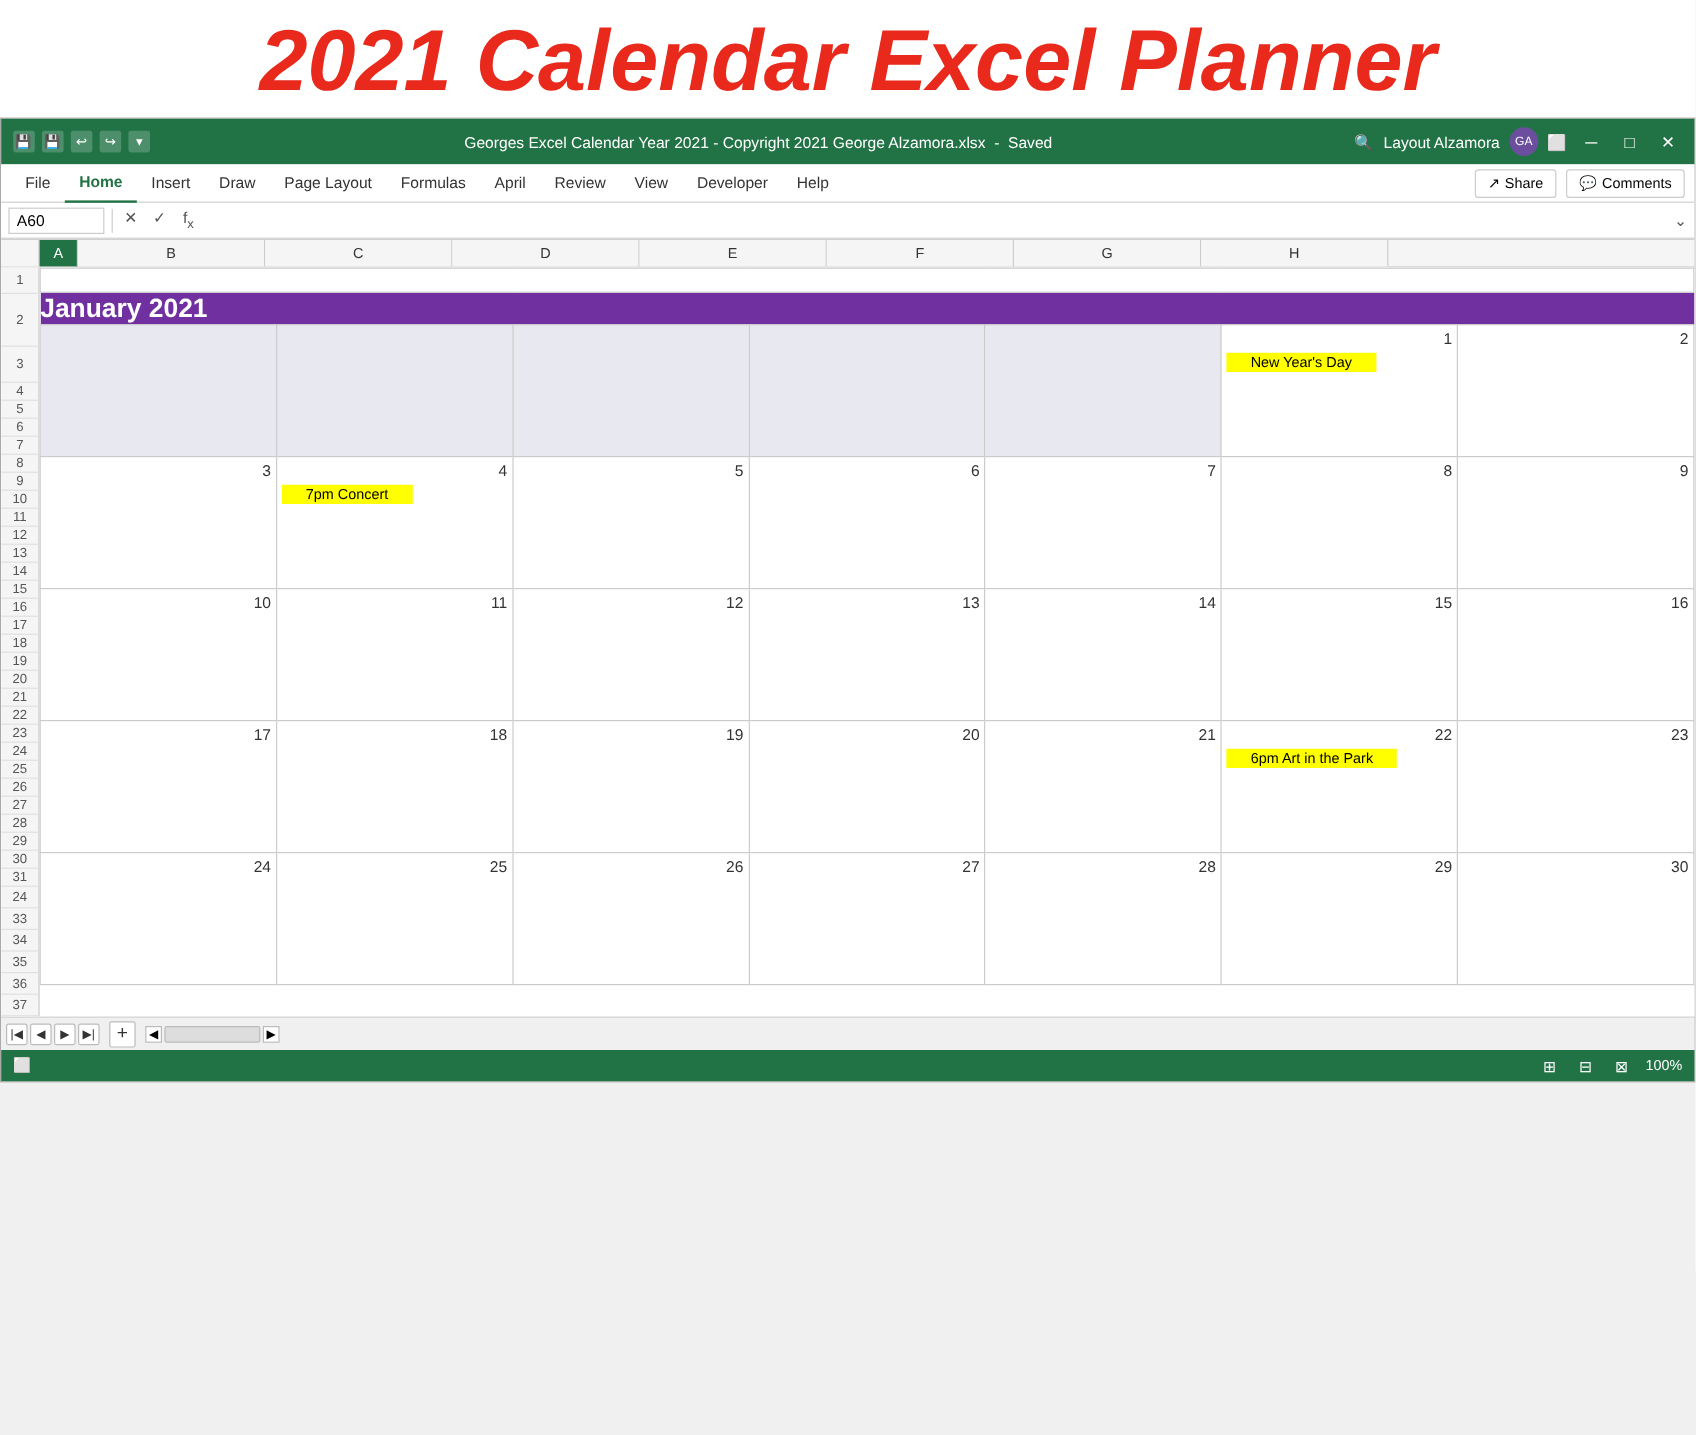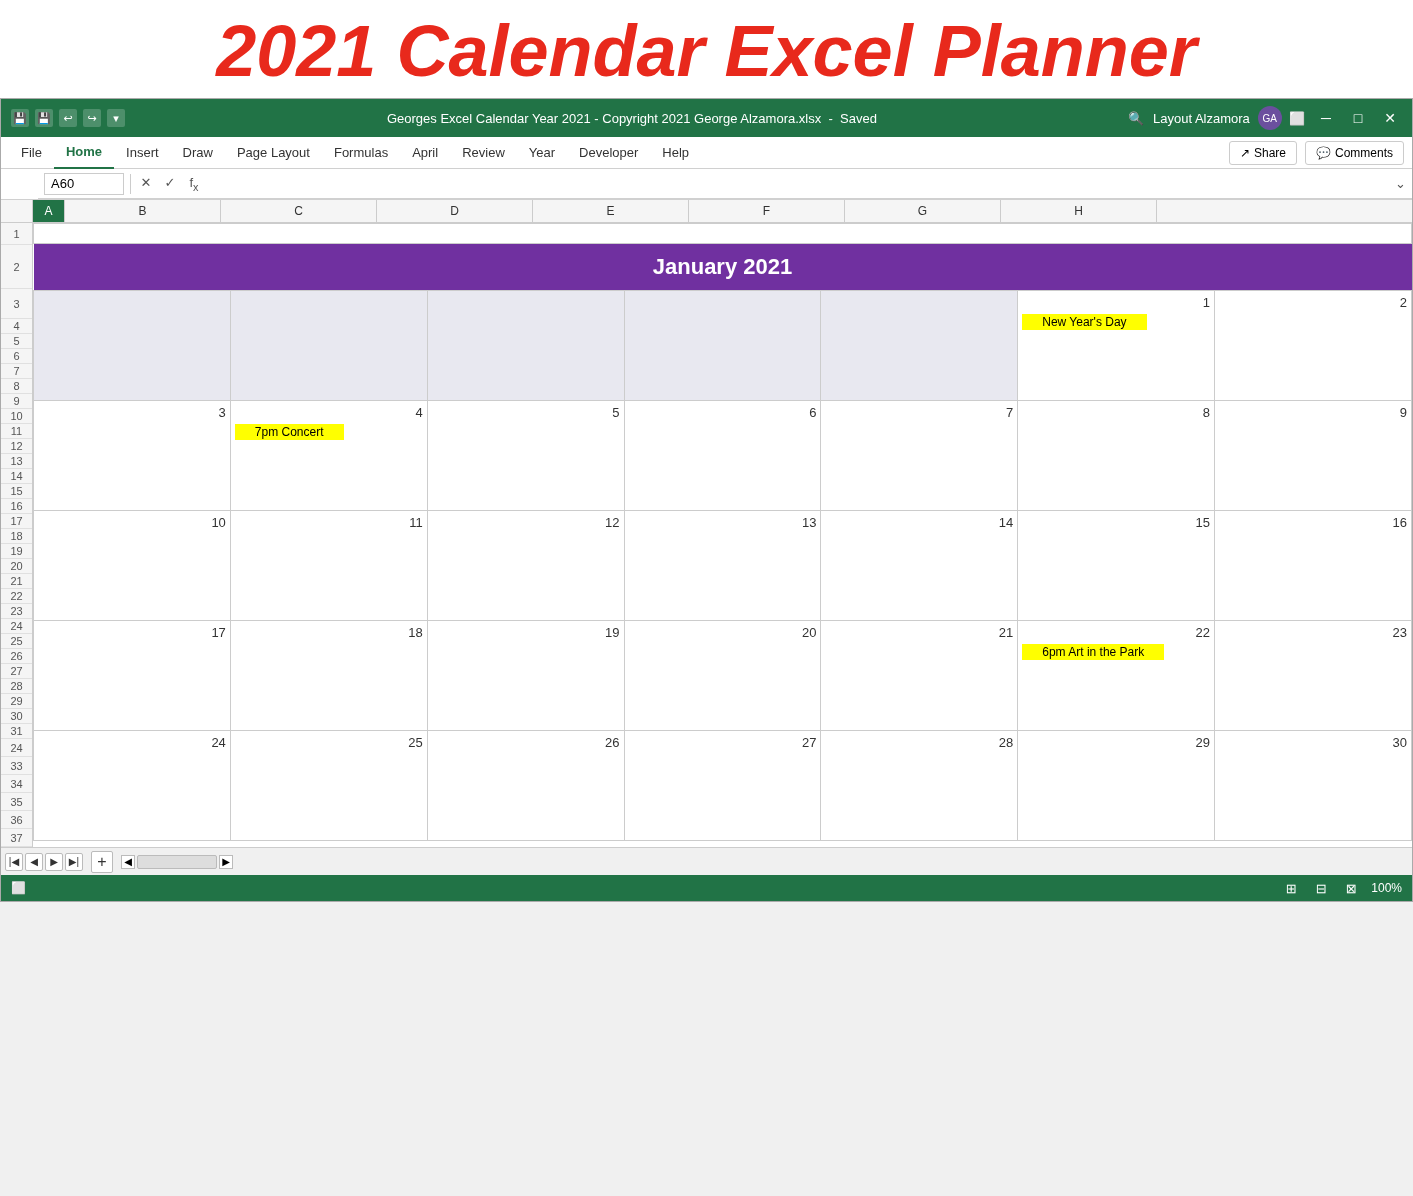--- a/index.html
+++ b/index.html
@@ -104,21 +104,20 @@
     }
 
     
     .formula-bar {
       display: flex;
       align-items: center;
       height: 30px;
       border-bottom: 1px solid #d0d0d0;
       padding: 0 6px;
       gap: 2px;
-      margin-left: 37px;
     }
     .cell-ref {
       width: 80px;
       border: 1px solid #ccc;
       padding: 2px 6px;
       font-size: 13px;
       height: 22px;
     }
     .formula-separator {
       width: 1px; height: 20px;
@@ -173,22 +172,20 @@
     .cal-table {
       width: 100%;
       border-collapse: collapse;
       table-layout: fixed;
     }
     .cal-month-header {
       background: #7030a0;
       color: #fff;
       font-weight: bold;
       font-size: 22px;
-      text-align: center;
-      padding: 10px;
     }
     .cal-day-header {
       background: #fff;
       text-align: center;
       font-weight: bold;
       font-size: 14px;
       padding: 8px 4px;
       border: 1px solid #ccc;
     }
     .cal-cell {
@@ -366,21 +363,21 @@
   <div class="ribbon">
     <div class="ribbon-tabs">
       <div class="ribbon-tab">File</div>
       <div class="ribbon-tab active">Home</div>
       <div class="ribbon-tab">Insert</div>
       <div class="ribbon-tab">Draw</div>
       <div class="ribbon-tab">Page Layout</div>
       <div class="ribbon-tab">Formulas</div>
       <div class="ribbon-tab">April</div>
       <div class="ribbon-tab">Review</div>
-      <div class="ribbon-tab">Year</div>
+      <div class="ribbon-tab">View</div>
       <div class="ribbon-tab">Developer</div>
       <div class="ribbon-tab">Help</div>
       <div class="ribbon-actions">
         <button class="ribbon-btn">
           <span>↗</span>
           <span>Share</span>
         </button>
         <button class="ribbon-btn">
           <span>💬</span>
           <span>Comments</span>

